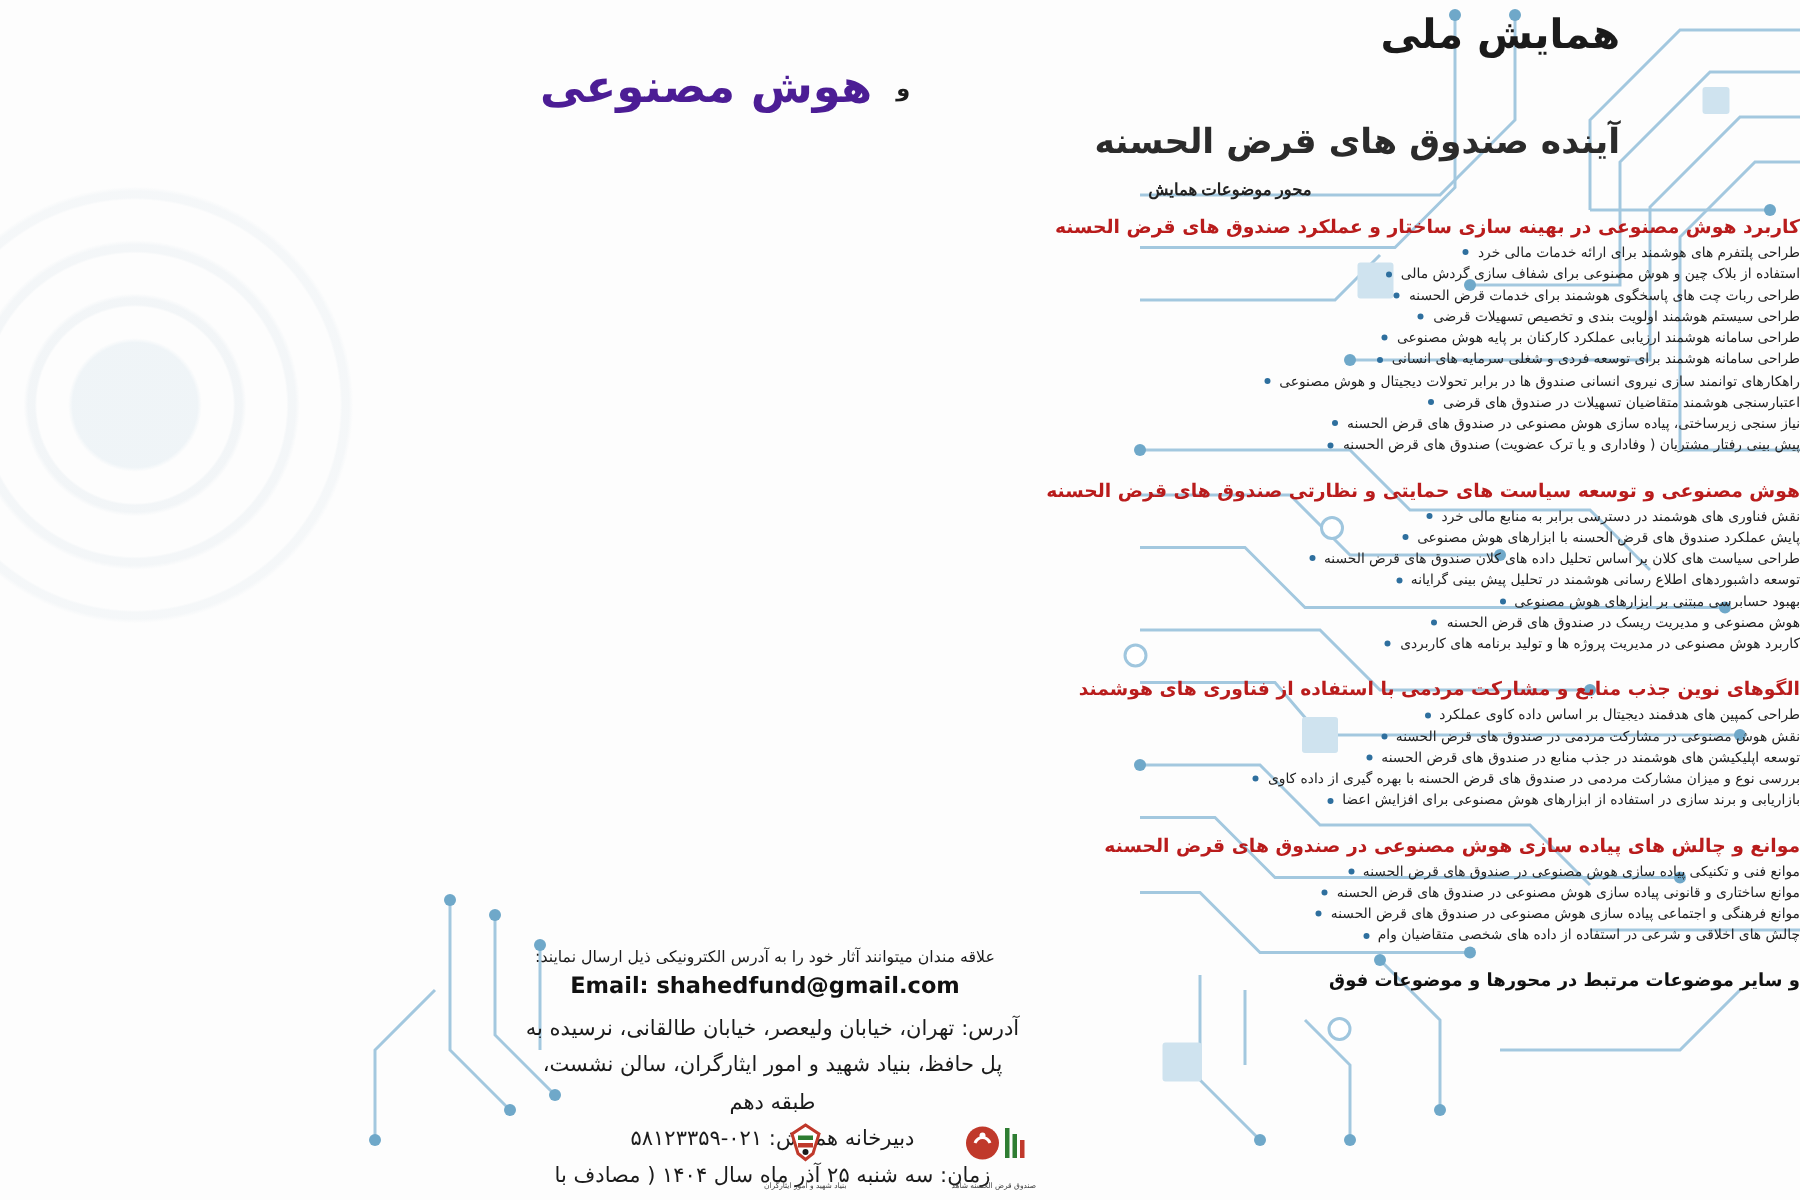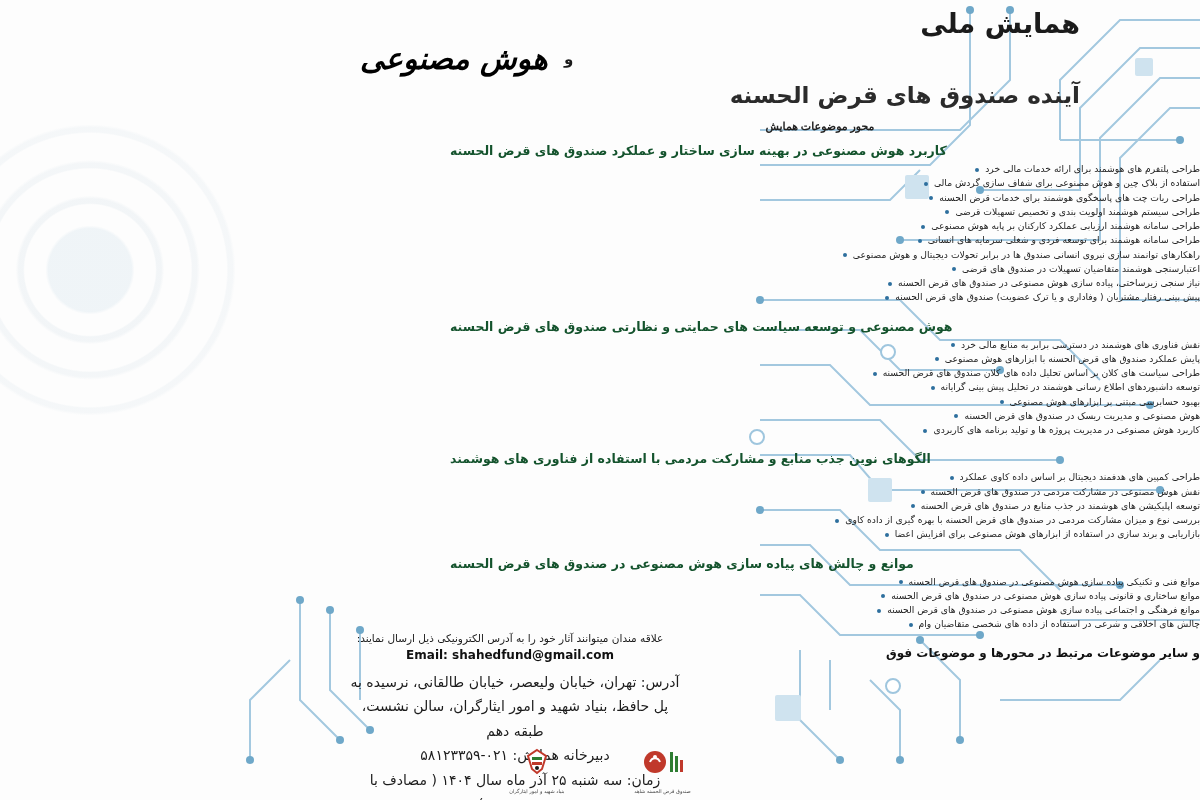--- a/index.html
+++ b/index.html
@@ -28,43 +28,43 @@
   }
   .bg-circuit{position:absolute;inset:0;pointer-events:none;}
   .title-wrap{
     position:absolute;top:8px;left:360px;width:720px;text-align:right;
   }
   .t-line1{
     font-size:27px;font-weight:bold;color:#1b1b1b;letter-spacing:0;
     line-height:1.2;
   }
   .t-line2{
-    font-size:30px;font-weight:bold;color:#000000;line-height:1.25;font-style:italic;
+    font-size:30px;font-weight:bold;color:#4c1d95;line-height:1.25;
   }
   .t-va{
     font-size:15px;font-weight:bold;color:#1b1b1b;
     display:inline-block;vertical-align:middle;margin-left:6px;
   }
   .t-line3{
     font-size:23px;font-weight:bold;color:#2b2b2b;line-height:1.35;margin-top:2px;
   }
   
   .content{
     position:absolute;top:120px;right:0;width:100%;
     direction:rtl;
   }
   .axes-label{
     text-align:center;font-size:11px;font-weight:bold;color:#222;
     margin:0 0 10px 0;padding-right:0;
     width:760px;margin-right:0;margin-left:auto;font-family:Liberation Serif, serif;
   }
   .section{width:770px;margin:0 0 0 auto;margin-right:0;}
   .sec-head{
-    font-size:12.5px;font-weight:bold;color:#14532d;
-    text-align:left;padding-right:0;margin:0 0 4px 0;
+    font-size:12.5px;font-weight:bold;color:#b91c1c;
+    text-align:right;padding-right:0;margin:0 0 4px 0;
     padding-left:20px;
   }
   .bullets{list-style:none;margin:0 0 14px 0;padding:0;}
   .bullets li{
     font-size:9.2px;color:#222;line-height:1.55;
     padding-right:0;padding-left:44px;position:relative;
   }
   .bullets li .dot{
     display:inline-block;width:4px;height:4px;border-radius:50%;
     background:#2e6f9e;vertical-align:middle;margin-right:6px;margin-left:0;
@@ -75,21 +75,21 @@
   }
   
   .footer{
     position:absolute;top:630px;right:0;width:100%;direction:rtl;padding-left:18px;
   }
   .foot-line{
     font-size:10.5px;color:#1b1b1b;text-align:center;line-height:1.7;
     width:520px;margin:0 auto 0 250px;
   }
   .email{
-    font-size:12px;font-weight:bold;color:#111;text-align:center;
+    font-size:15px;font-weight:bold;color:#111;text-align:center;
     width:520px;margin:0 auto 0 250px;
   }
   .addr{
     font-size:14px;color:#1b1b1b;text-align:center;line-height:1.75;
     width:430px;margin:8px auto 0 300px;
   }
   
   .logos{
     position:absolute;bottom:6px;left:0;width:100%;
     display:flex;justify-content:center;gap:70px;align-items:flex-end;

